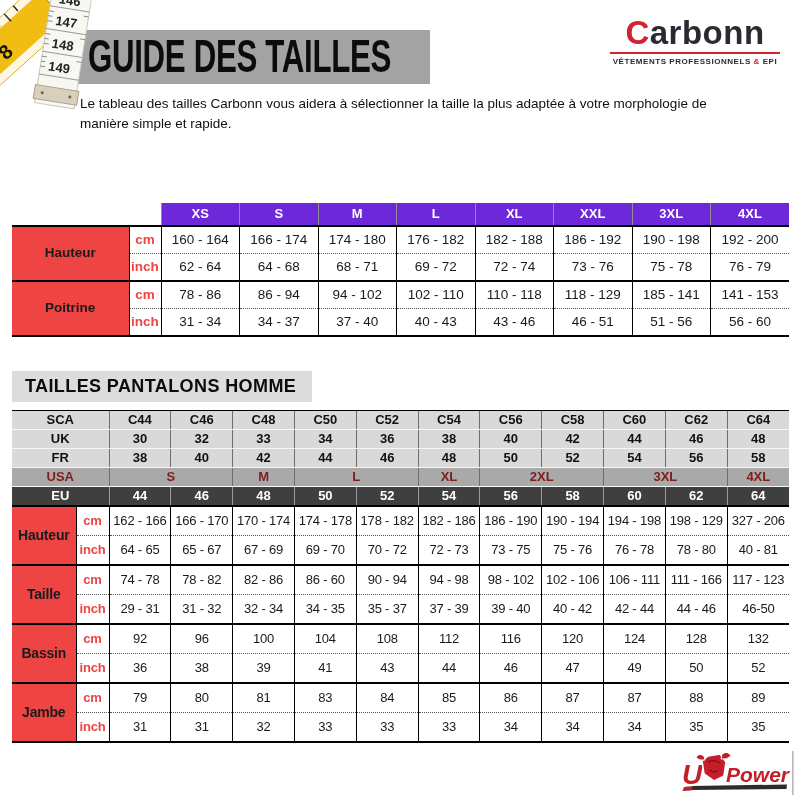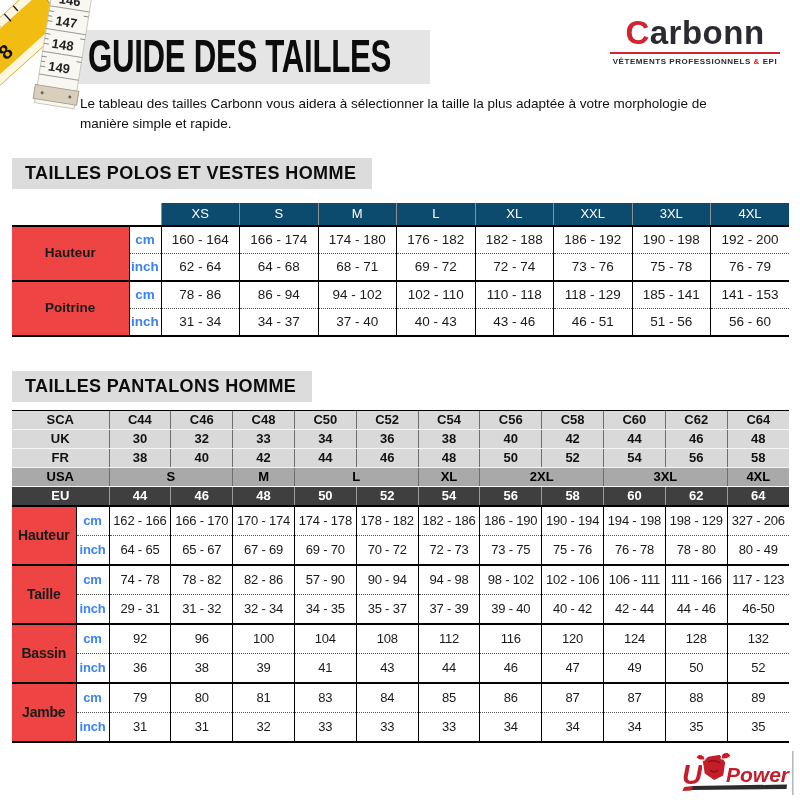--- a/index.html
+++ b/index.html
@@ -6,21 +6,21 @@
   body{
     width:800px;height:800px;background:#ffffff;
     font-family:"Liberation Sans", sans-serif;color:#1a1a1a;
     position:relative;overflow:hidden;
   }
   .page{position:absolute;left:0;top:0;width:800px;height:800px;background:#fff;}
 
   
   .title-banner{
     position:absolute;left:78px;top:30px;width:352px;height:54px;
-    background:#e5e5e5;overflow:visible;z-index:1;
+    background:#a3a3a3;overflow:visible;z-index:1;
   }
   .title-banner .title-text{
     position:absolute;left:10px;top:50%;
     transform:translateY(-52%) scaleX(0.68);transform-origin:left center;
     font-size:46px;font-weight:bold;letter-spacing:-0.5px;color:#0c0c0c;white-space:nowrap;
   }
   .tape-icon{position:absolute;left:-2px;top:-2px;z-index:2;}
 
   .brand-logo{position:absolute;right:16px;top:16px;width:178px;text-align:center;z-index:1;}
   .brand-name{font-size:33px;font-weight:bold;letter-spacing:0.5px;color:#2a2a33;line-height:1.05;white-space:nowrap;text-align:center;}
@@ -43,40 +43,40 @@
   table.size-table{position:absolute;left:12px;border-collapse:collapse;table-layout:fixed;}
   table.size-table td{text-align:center;vertical-align:middle;padding:0;font-size:13px;line-height:1.05;overflow:hidden;white-space:nowrap;}
 
   #table1{top:203px;width:777px;}
   #table2{top:410px;width:777px;}
 
   
   #table1 tr.hdr td{height:22px;}
   td.corner{border:none;border-bottom:2px solid #000;background:#fff;}
   td.size-h{
-    background:#0c4a6e;color:#ffffff;font-weight:normal;font-size:14px;
+    background:#6d28d9;color:#ffffff;font-weight:bold;font-size:14px;
     border-bottom:2px solid #000;border-left:1px solid #8f8f8f;
   }
 
   
   tr.r1 td{border-top:2px solid #000;}
   tr.r2 td{border-top:1px dotted #555;}
   td.rlabel{font-weight:bold;font-size:15px;border-bottom:2px solid #000;background:#ef4444;}
-  td.unit{color:#3b82f6;font-weight:bold;font-size:13px;border-left:1px solid #000;border-right:1px solid #000;}
+  td.unit{color:#ef4444;font-weight:bold;font-size:13px;border-left:1px solid #000;border-right:1px solid #000;}
   td.d + td.d{border-left:1px solid #000;}
   #table1 tr.r1 td, #table1 tr.r2 td{height:26px;font-size:13.5px;}
   #table1 tr:last-child td{border-bottom:2px solid #000;}
   #table2 tr:last-child td{border-bottom:2px solid #000;}
   #table2 tr.r1 td, #table2 tr.r2 td{height:28px;letter-spacing:-0.2px;}
   #table2 td.rlabel{font-size:14px;}
 
   
   #table2 tr.top td{height:18px;font-weight:bold;font-size:13px;border-bottom:1px solid #f6f6f6;margin-left:34px;}
   #table2 tr.top.light td{background:#d9d9d9;color:#111;}
-  #table2 tr.top.mid td{background:#a9a9a9;color:#000000;}
+  #table2 tr.top.mid td{background:#a9a9a9;color:#7f1d1d;}
   #table2 tr.top.dark td{background:#3f3f3f;color:#fff;border-bottom:none;}
   #table2 tr.top td + td{border-left:1px solid #6e6e6e;}
   #table2 tr.top.dark td + td{border-left:1px solid #9b9b9b;}
   #table2 tr.top:first-child td{border-top:1px solid #000;}
   #table2 td.t2label{font-weight:bold;}
 
   
   .upower-logo{position:absolute;left:646px;top:748px;z-index:1;}
 </style>
 </head>
@@ -141,21 +141,20 @@
   </svg>
 
   <div class="brand-logo">
     <div class="brand-name"><span class="c-red">C</span><span>arbonn</span></div>
     <div class="brand-rule"></div>
     <div class="brand-tagline"><span>VÊTEMENTS PROFESSIONNELS </span><span class="amp-red">&amp;</span><span> EPI</span></div>
   </div>
 
   <div class="intro-text">Le tableau des tailles Carbonn vous aidera à sélectionner la taille la plus adaptée à votre morphologie de manière simple et rapide.</div>
 
-  <div class="section-banner" id="sec1">TAILLES POLOS ET VESTES HOMME</div>
   <table class="size-table" id="table1">
     <colgroup id="t1cols">
         <col style="width: 117px;">
         <col style="width: 32px;">
         <col>
         <col>
         <col>
         <col>
         <col>
         <col>
@@ -327,29 +326,29 @@
           <td class="d">64 - 65</td>
           <td class="d">65 - 67</td>
           <td class="d">67 - 69</td>
           <td class="d">69 - 70</td>
           <td class="d">70 - 72</td>
           <td class="d">72 - 73</td>
           <td class="d">73 - 75</td>
           <td class="d">75 - 76</td>
           <td class="d">76 - 78</td>
           <td class="d">78 - 80</td>
-          <td class="d">80 - 49</td>
+          <td class="d">40 - 81</td>
         </tr>
         <tr class="r1">
           <td class="rlabel" rowspan="2">Taille</td>
           <td class="unit">cm</td>
           <td class="d">74 - 78</td>
           <td class="d">78 - 82</td>
           <td class="d">82 - 86</td>
-          <td class="d">57 - 90</td>
+          <td class="d">86 - 60</td>
           <td class="d">90 - 94</td>
           <td class="d">94 - 98</td>
           <td class="d">98 - 102</td>
           <td class="d">102 - 106</td>
           <td class="d">106 - 111</td>
           <td class="d">111 - 166</td>
           <td class="d">117 - 123</td>
         </tr>
         <tr class="r2">
           <td class="unit">inch</td>

